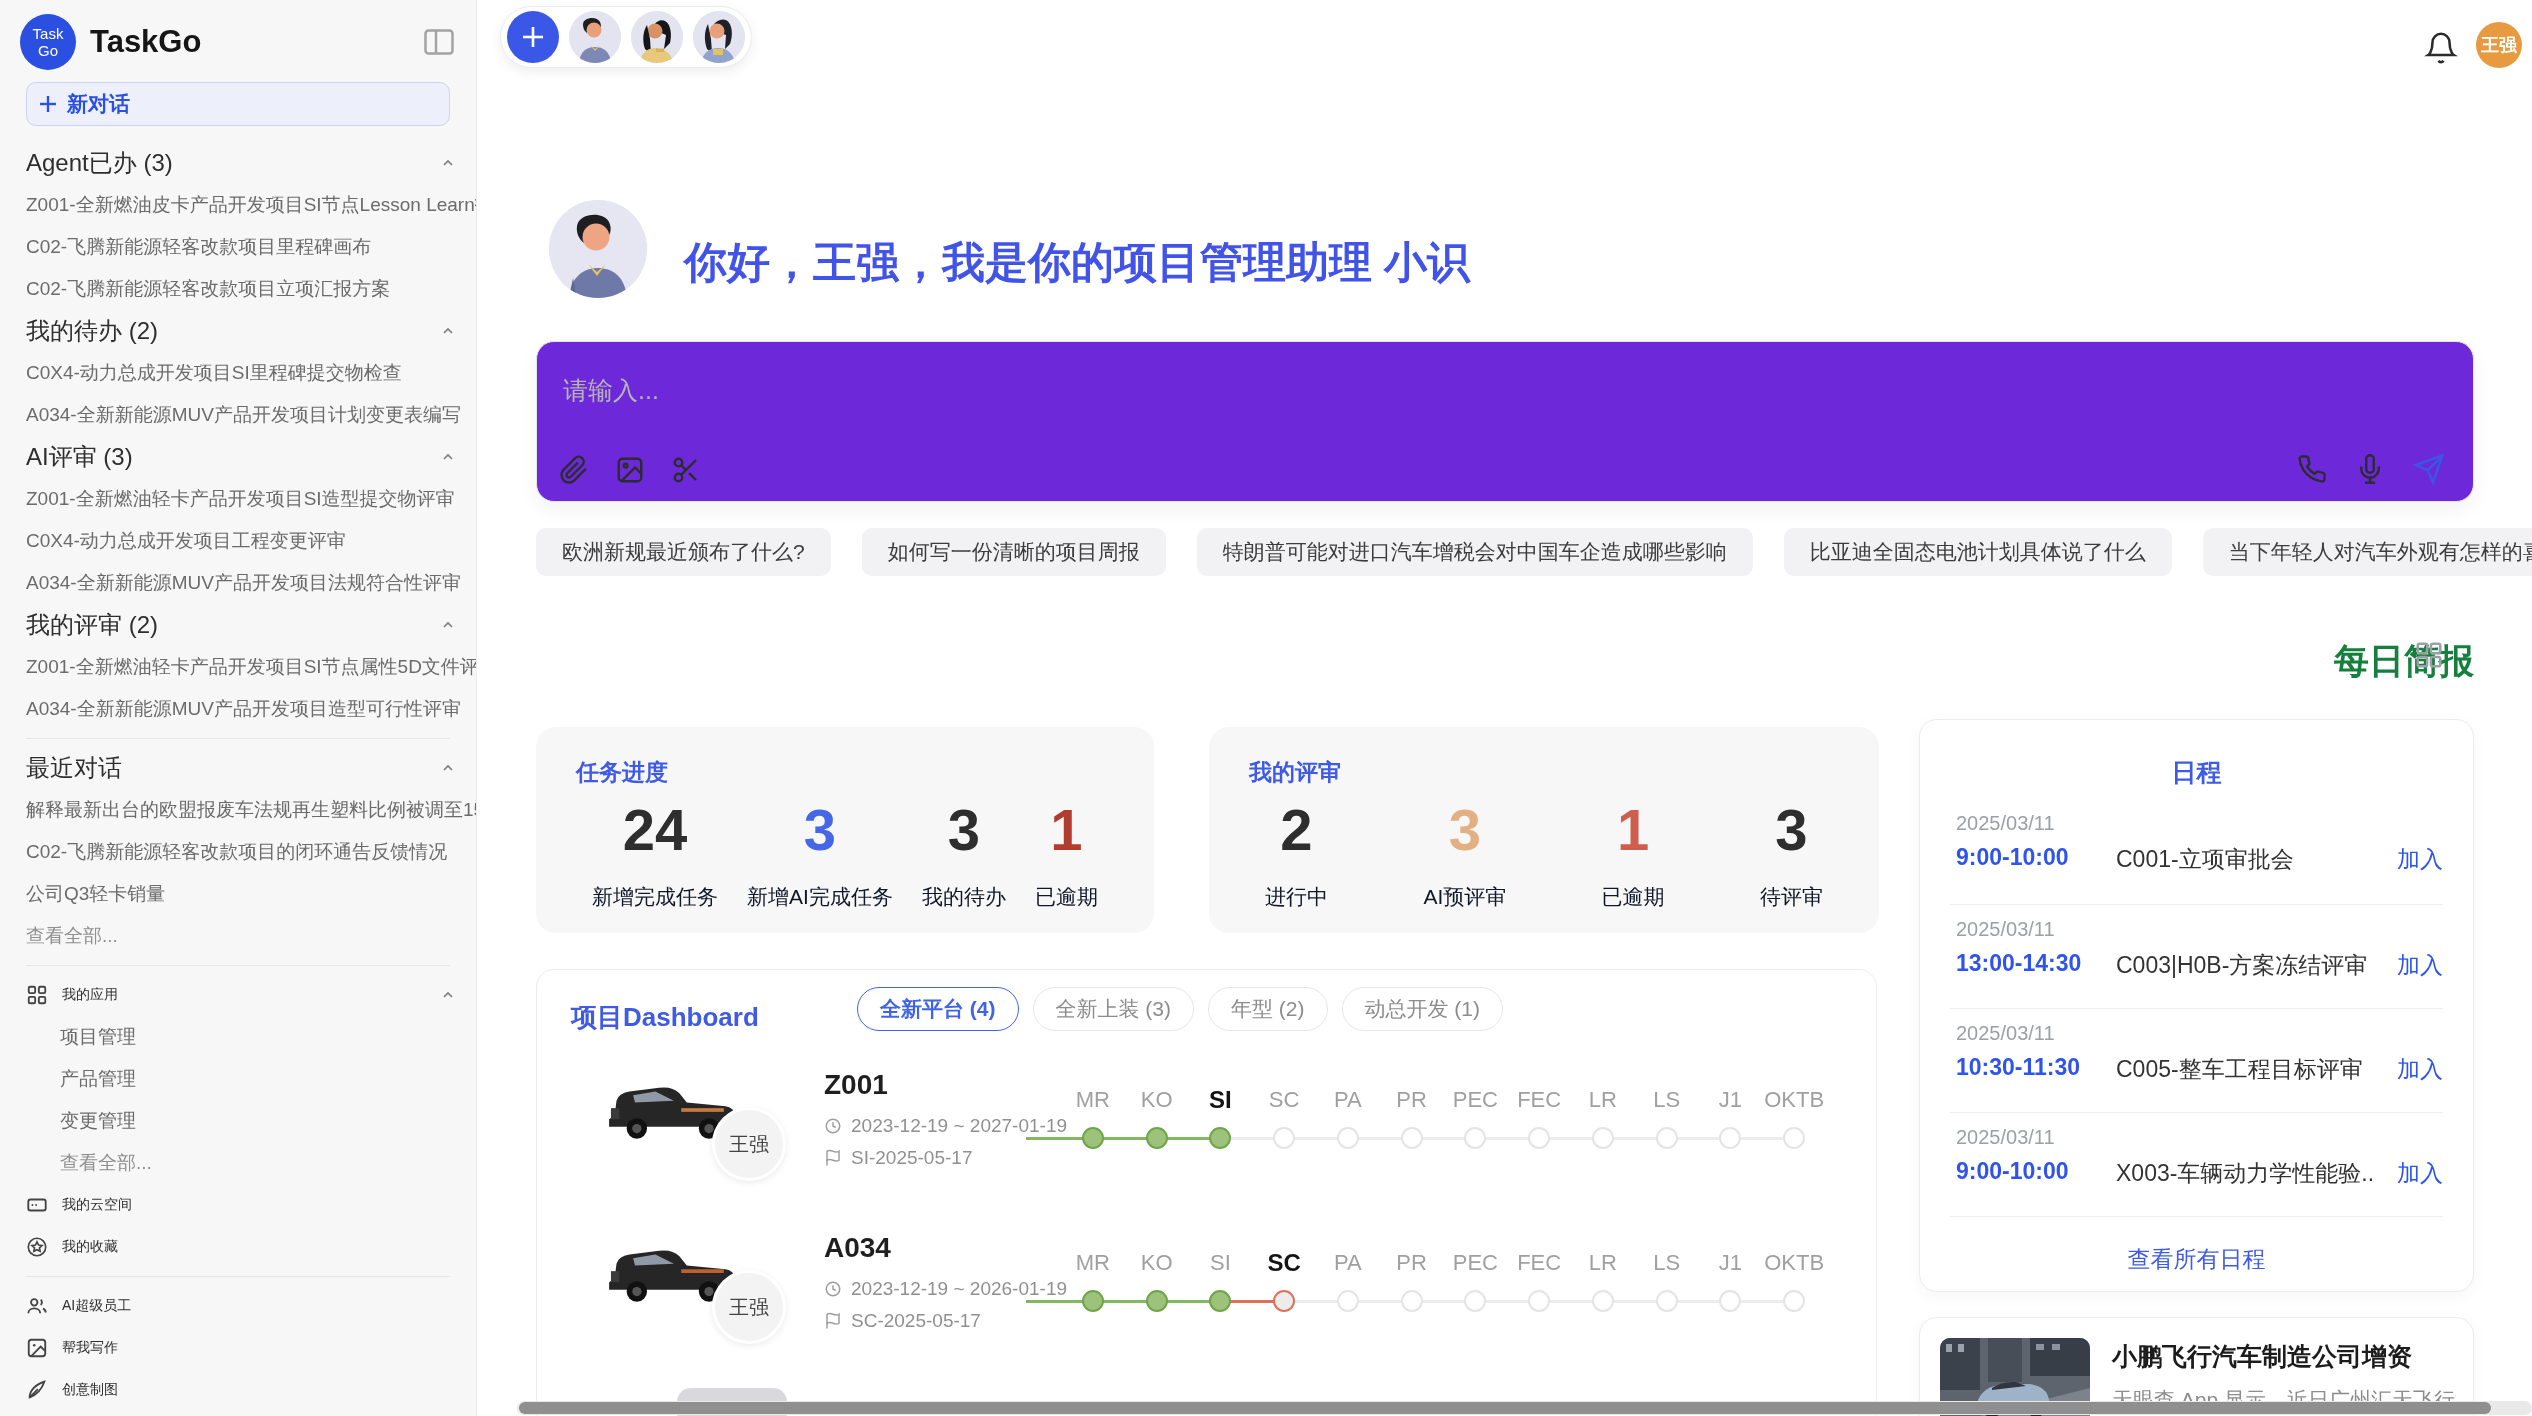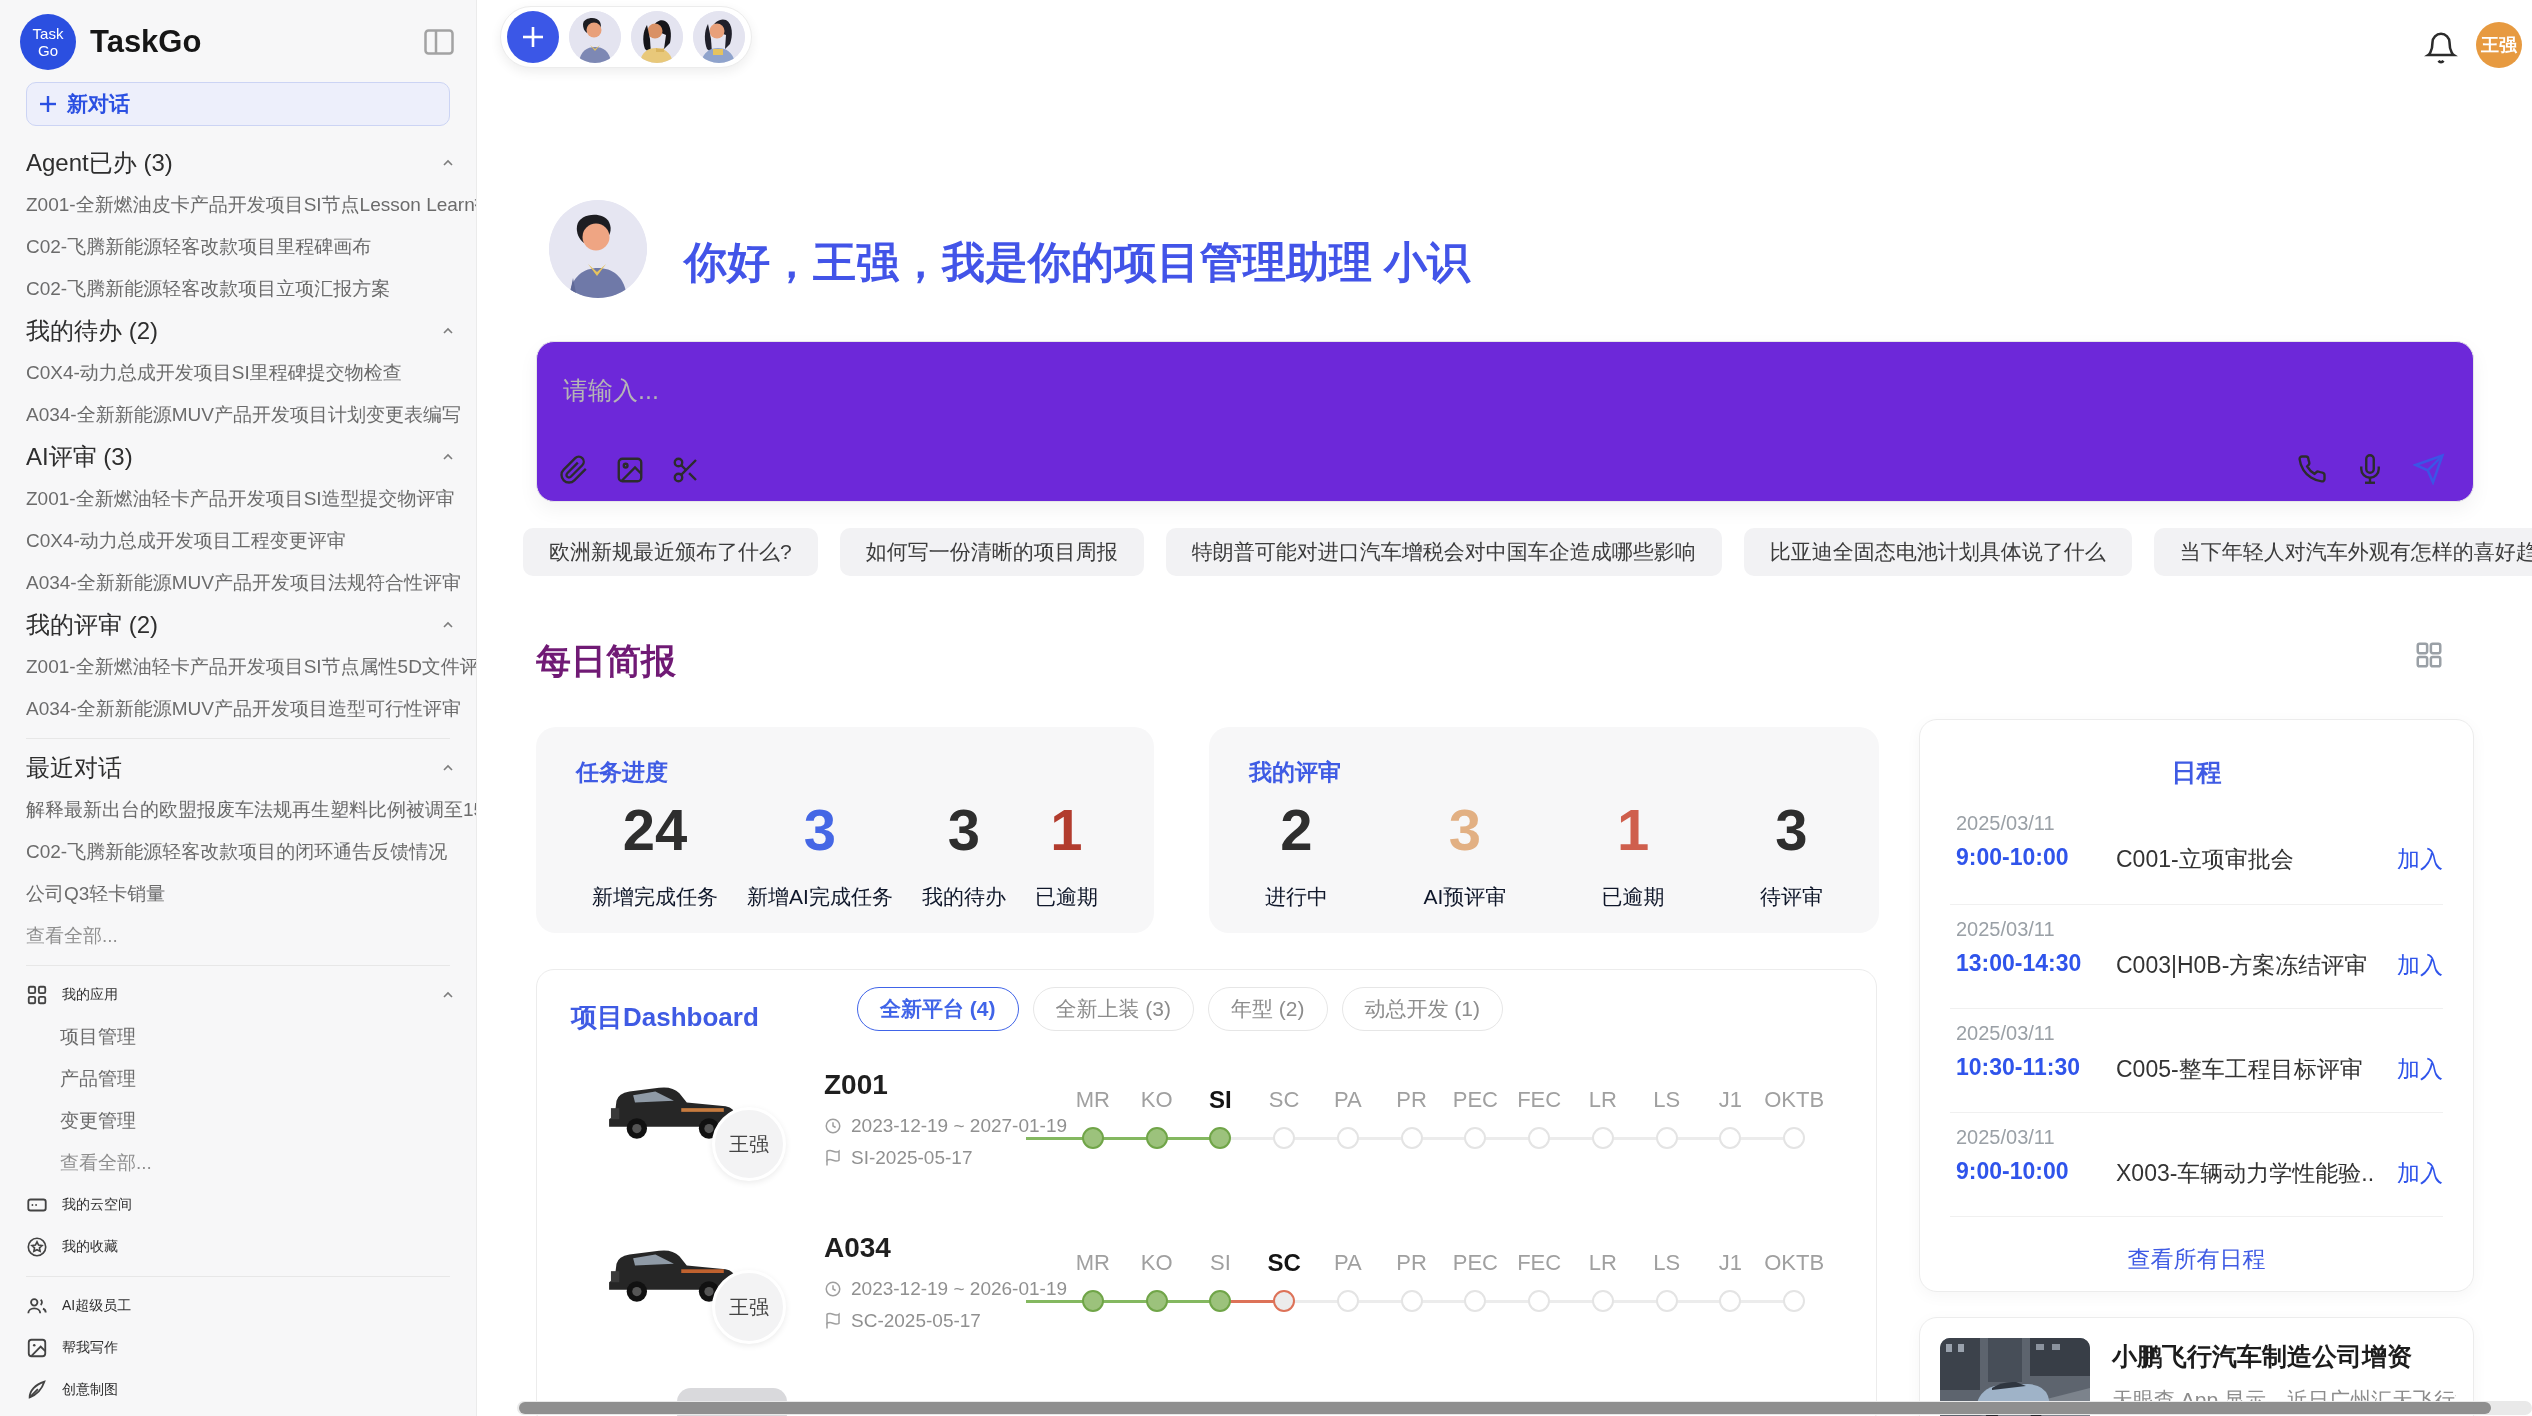--- a/index.html
+++ b/index.html
@@ -50,27 +50,27 @@
 
   
   .composer{position:absolute;left:536px;top:341px;width:1938px;height:161px;background:#6d28d9;
             border:1px solid #e6e6e8;border-radius:18px;box-shadow:0 8px 20px rgba(0,0,0,.05)}
   .placeholder{position:absolute;left:26px;top:32px;font-size:25px;color:#b5b5b5}
   .comp-left{position:absolute;left:22px;bottom:16px;display:flex;gap:26px;align-items:center}
   .comp-right{position:absolute;right:28px;bottom:16px;display:flex;gap:28px;align-items:center}
   .cicon{cursor:pointer}
 
   
-  .chips{position:absolute;left:523px;top:528px;width:1938px;display:flex;gap:22px}
+  .chips{position:absolute;left:536px;top:528px;width:1938px;display:flex;gap:31px}
   .chip{height:48px;background:#f2f2f4;border-radius:10px;display:flex;align-items:center;
         padding:0 26px;font-size:21px;color:#3c3c3c;white-space:nowrap;cursor:pointer}
 
   
-  .brief-title{position:absolute;left:536px;top:638px;width:1938px;text-align:left;
-               font-size:35px;font-weight:700;color:#701a75}
+  .brief-title{position:absolute;left:536px;top:638px;width:1938px;text-align:right;
+               font-size:35px;font-weight:700;color:#15803d}
   .layout-btn{position:absolute;left:2414px;top:640px;cursor:pointer}
 
   
   .stat-card{position:absolute;top:727px;height:206px;background:#f7f7f8;border-radius:20px}
   .stat-1{left:536px;width:618px}
   .stat-2{left:1209px;width:670px}
   .stat-title{position:absolute;left:40px;top:30px;font-size:23px;font-weight:600;color:#3f5be4}
   .stat-cols{position:absolute;left:0;right:0;top:74px;display:flex;justify-content:space-between;padding:0 56px}
   .stat-col{text-align:center}
   .stat-num{font-size:58px;font-weight:700;line-height:1}

